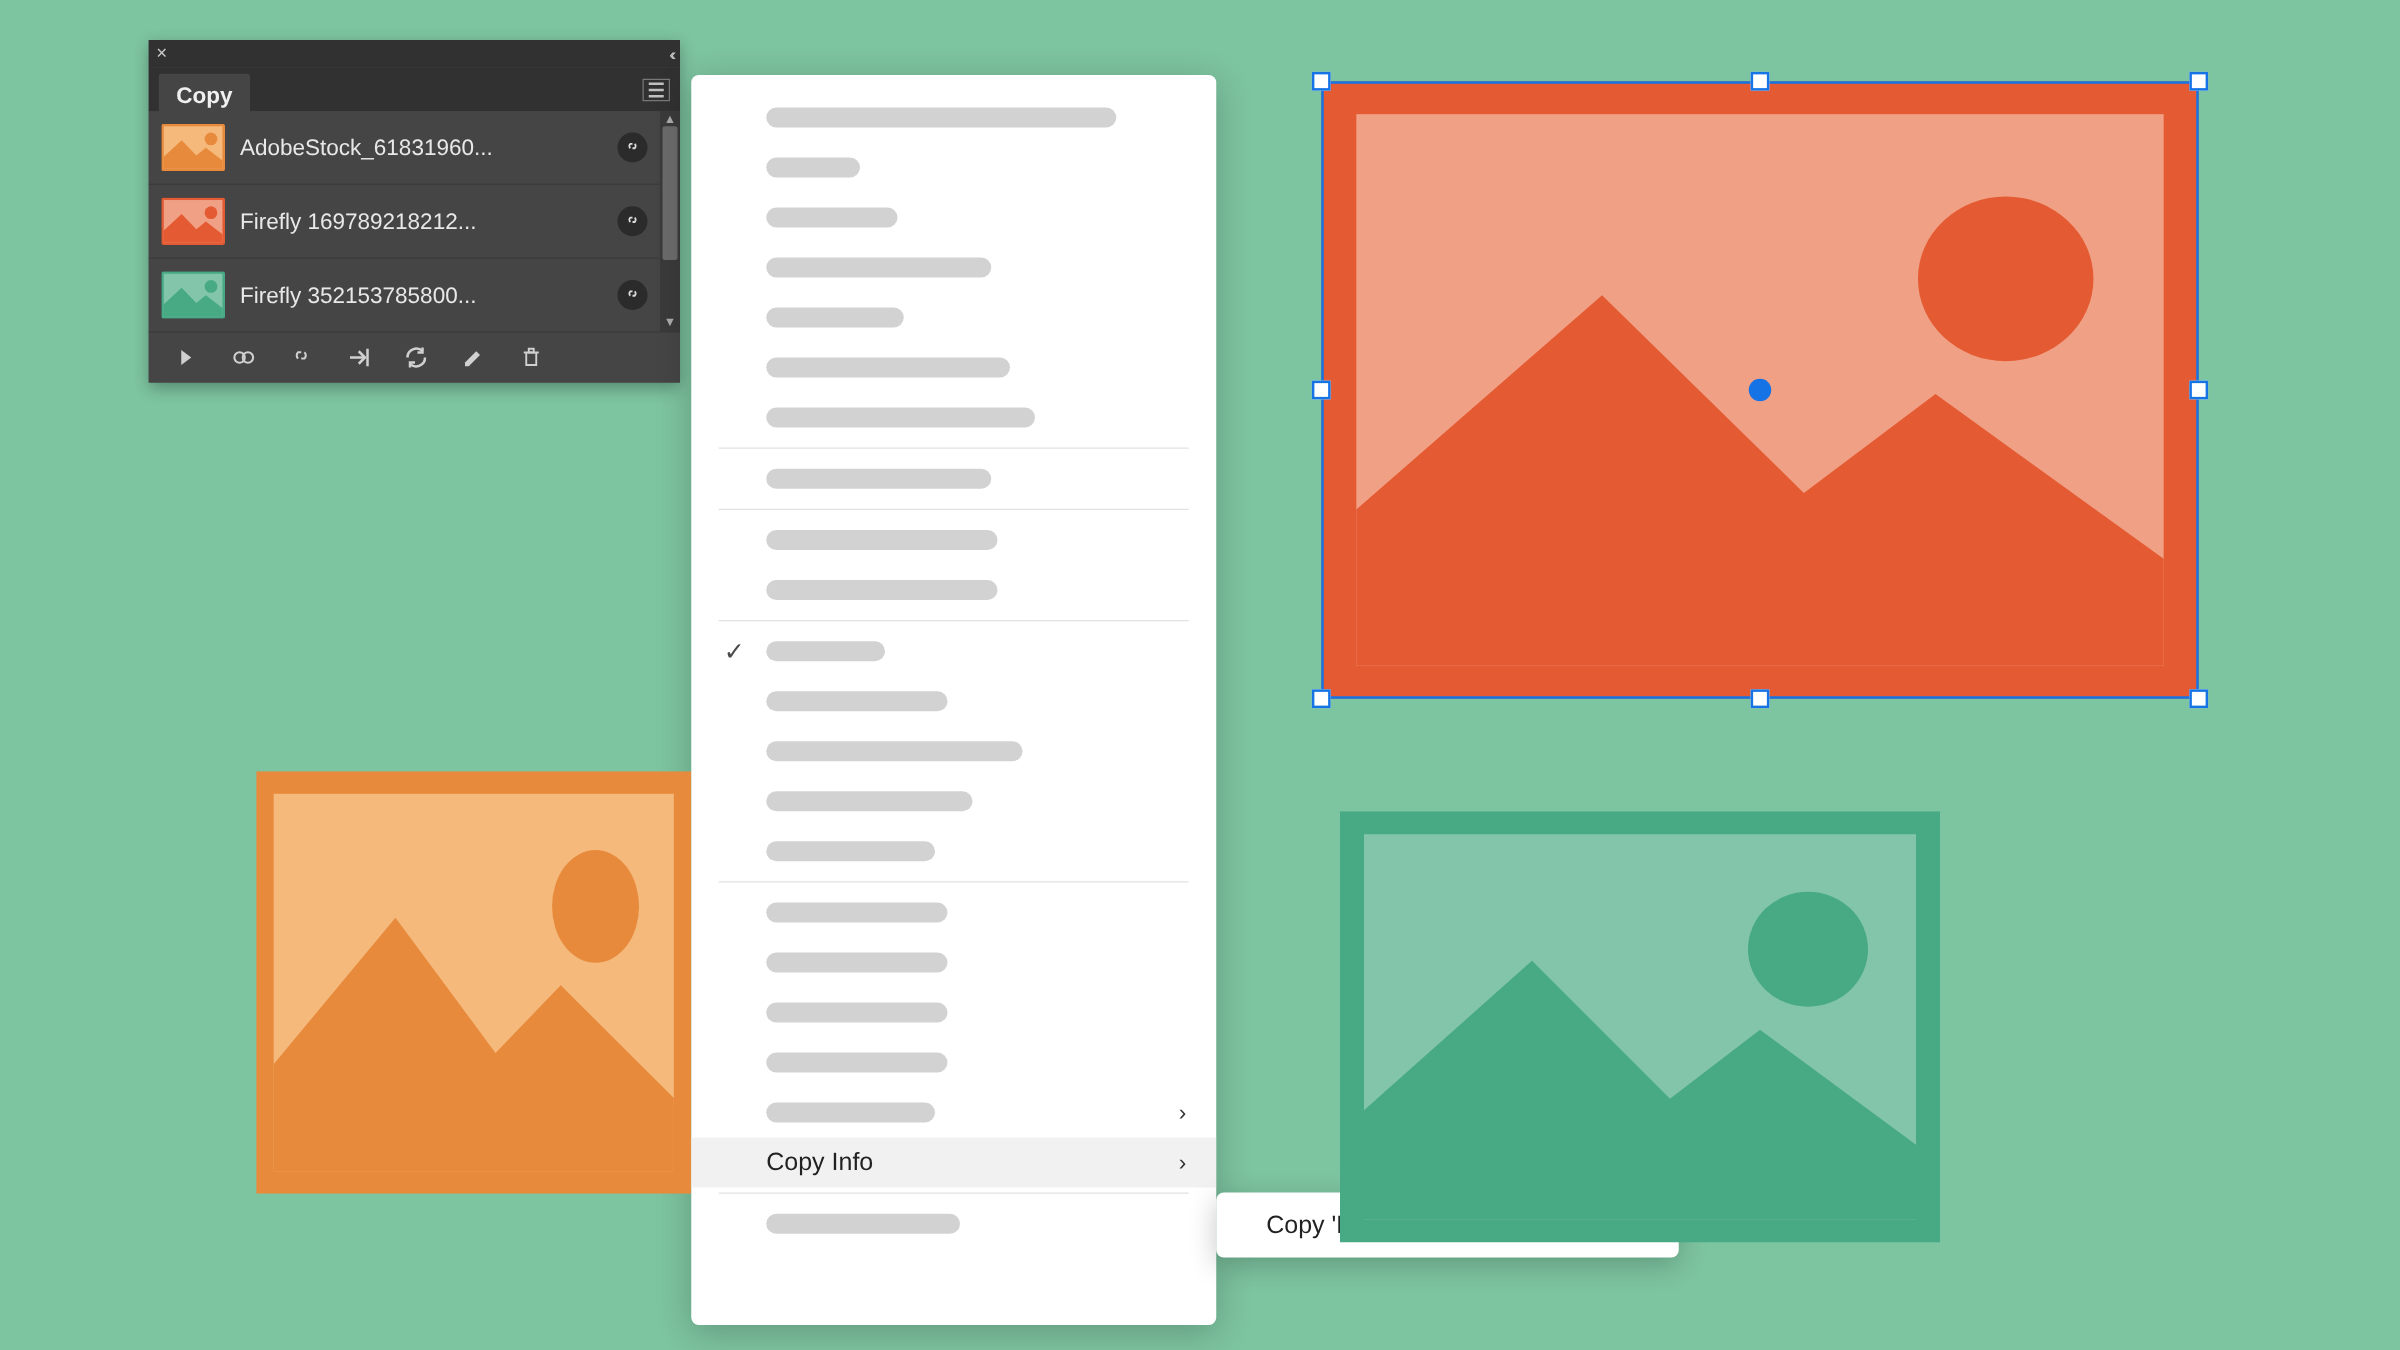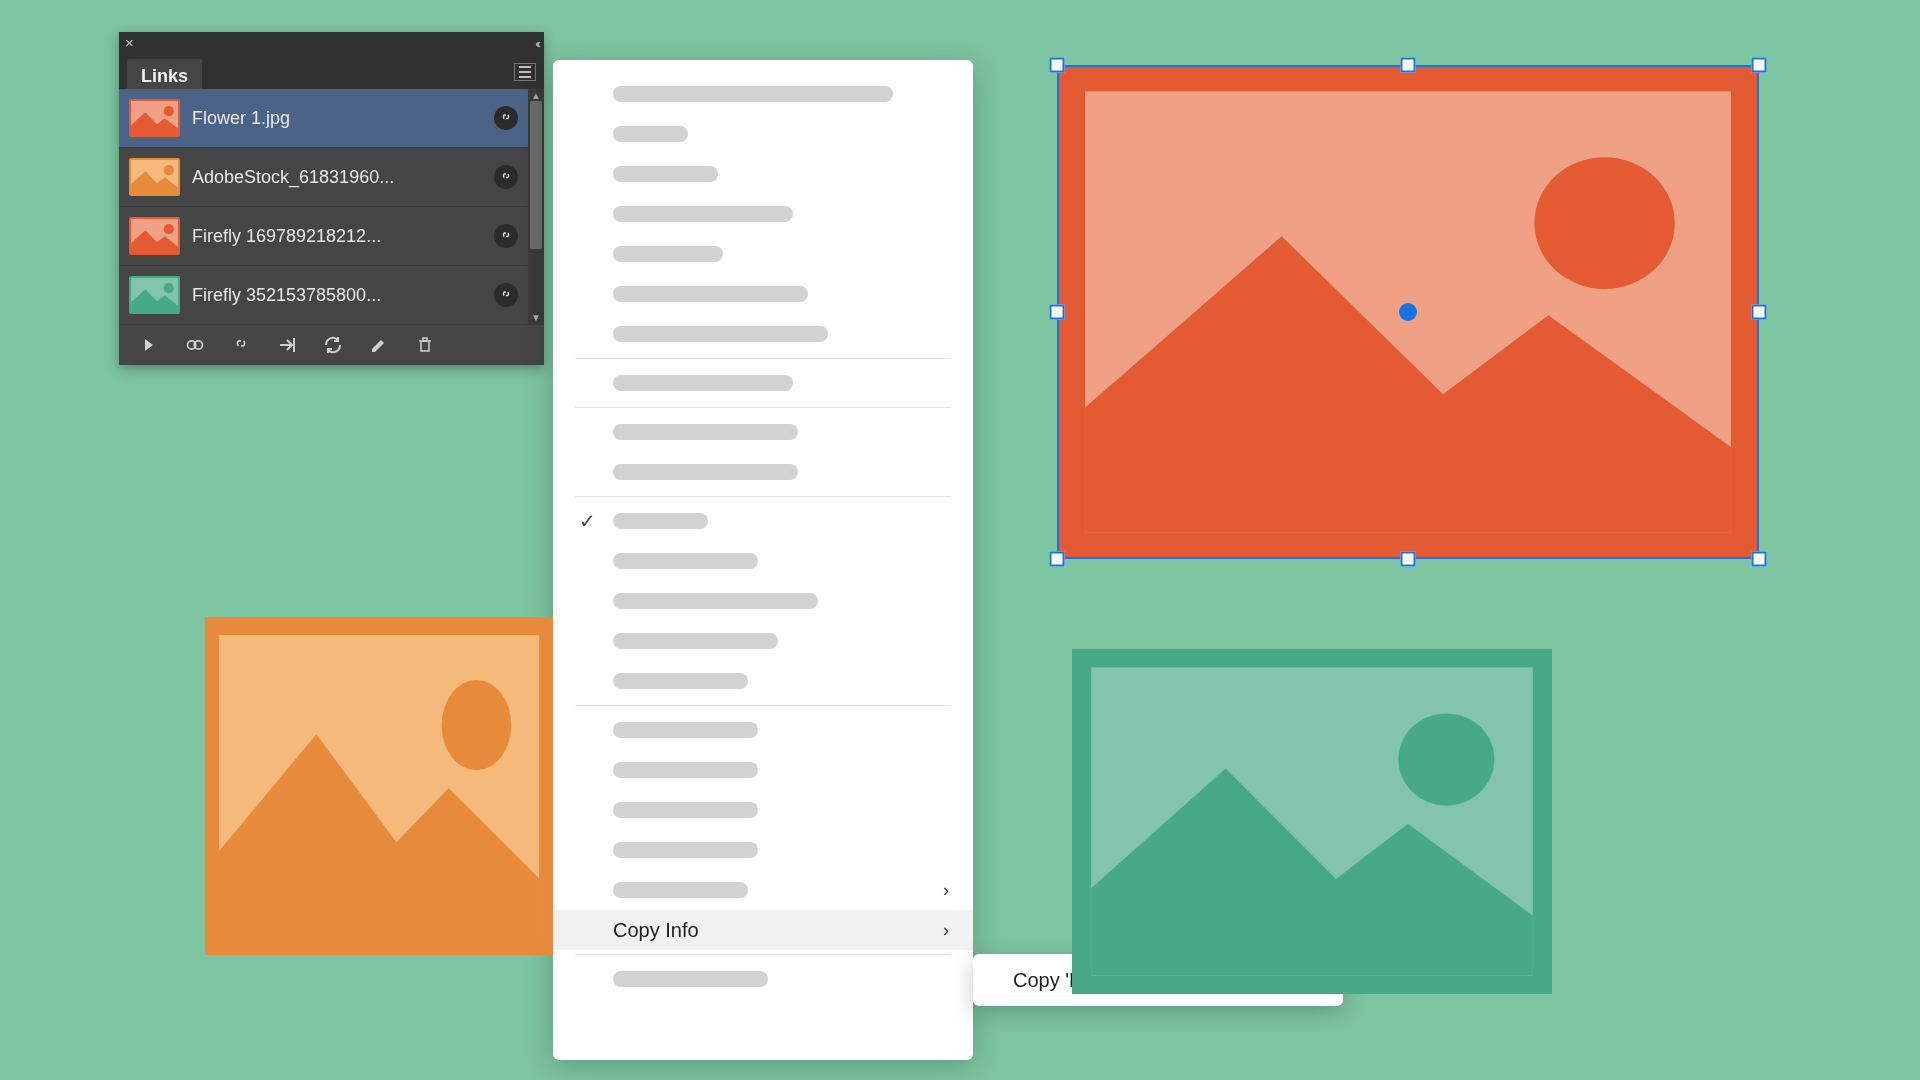--- a/index.html
+++ b/index.html
@@ -217,46 +217,29 @@
 </style>
 </head>
 <body>
 
 <div class="links-panel">
   <div class="links-titlebar">
     <div class="titlebar-close">×</div>
     <div class="titlebar-collapse">‹‹</div>
   </div>
   <div class="links-header">
-    <div class="links-tab">Links</div>
+    <div class="links-tab">Copy</div>
     <div class="panel-menu-btn">
       <span></span>
         <span></span>
         <span></span>
     </div>
   </div>
   <div class="links-body">
     <div class="links-scroll" id="links-scroll">
-        <div class="link-row selected">
-    <div class="thumb">
-            <svg viewBox="0 0 100 75" preserveAspectRatio="none">
-    <rect width="100" height="75" fill="#E45B33"></rect>
-    <rect x="4" y="4" width="92" height="67" fill="#F0A185"></rect>
-    <circle cx="78" cy="24" r="10" fill="#E45B33"></circle>
-    <path d="M4 71 L4 52 L32 26 L55 50 L70 38 L96 58 L96 71 Z" fill="#E45B33"></path>
-  </svg>
-          </div>
-    <div class="link-name">Flower 1.jpg</div>
-    <div class="link-status">
-      <svg viewBox="0 0 24 24" fill="none" stroke="#dcdcdc" stroke-width="2.5">
-        <path d="M9 13a4 4 0 0 1 0-6h3"></path>
-              <path d="M15 7a4 4 0 0 1 0 6h-3"></path>
-      </svg>
-    </div>
-        </div>
         <div class="link-row">
     <div class="thumb">
             <svg viewBox="0 0 100 75" preserveAspectRatio="none">
     <rect width="100" height="75" fill="#E88A3C"></rect>
     <rect x="4" y="4" width="92" height="67" fill="#F4B97B"></rect>
     <circle cx="78" cy="24" r="10" fill="#E88A3C"></circle>
     <path d="M4 71 L4 52 L32 26 L55 50 L70 38 L96 58 L96 71 Z" fill="#E88A3C"></path>
   </svg>
           </div>
     <div class="link-name">AdobeStock_61831960...</div>

